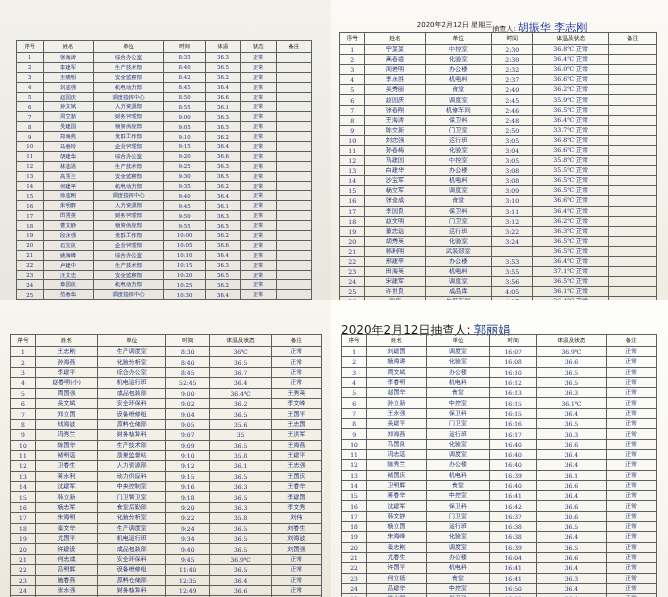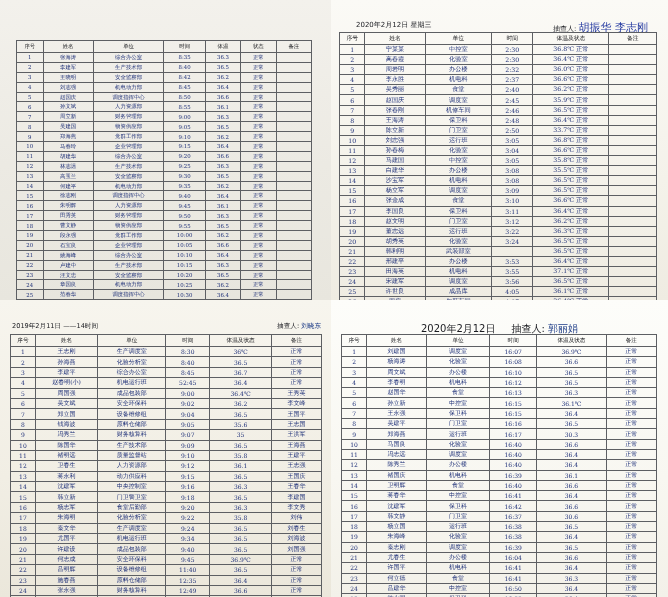--- a/index.html
+++ b/index.html
@@ -68,21 +68,21 @@
     font-family:"DejaVu Sans",sans-serif;
   }
   .s1 .tblwrap{position:absolute;left:16px;top:40px;width:296px;}
   .s1 table.grid th{font-size:5.4px;height:11px;}
   .s1 table.grid td{font-size:5.4px;height:8.9px;}
 
   
   .s2 .title{font-size:10px;margin-top:6px;}
   .s2 .meta{
     position:absolute;left:10px;top:20px;right:20px;
-    display:flex;justify-content:space-between;
+    display:flex;justify-content:center;
     font-size:7px;font-family:"DejaVu Sans",sans-serif;color:#1a1b20;margin-left:15px;
   }
   .s2 .tblwrap{position:absolute;left:8px;top:32px;width:318px;}
   .s2 table.grid th{font-size:5.8px;height:11px;}
   .s2 table.grid td{font-size:6.2px;height:9.1px;}
   .s2 .sig{font-family:"DejaVu Serif",serif;color:#2338a0;font-size:11px;}
 
   
   .s3 .title{font-size:9.5px;margin-top:8px;}
   .s3 .meta{
@@ -91,22 +91,22 @@
     font-size:6.6px;font-family:"DejaVu Sans",sans-serif;color:#1a1b20;
   }
   .s3 .tblwrap{position:absolute;left:10px;top:34px;width:312px;}
   .s3 table.grid th{font-size:5.6px;height:11px;}
   .s3 table.grid td{font-size:6px;height:9.4px;}
 
   
   .s4 .title{font-size:9.5px;margin-top:8px;}
   .s4 .meta{
     position:absolute;left:10px;top:22px;right:10px;
-    display:flex;justify-content:center;
-    font-size:10px;font-family:"DejaVu Sans",sans-serif;color:#1a1b20;gap:16px;
+    display:flex;justify-content:flex-start;
+    font-size:12px;font-family:"DejaVu Sans",sans-serif;color:#1a1b20;
   }
   .s4 .tblwrap{position:absolute;left:10px;top:34px;width:316px;}
   .s4 table.grid th{font-size:5.6px;height:11px;}
   .s4 table.grid td{font-size:6px;height:9.3px;}
 </style>
 </head>
 <body>
 
 <div id="grid">
 
@@ -616,27 +616,20 @@
               <td></td>
             </tr>
           </tbody>
       </table>
     </div>
   </div>
 
   <div class="sheet s3">
     <div class="paper p3"></div>
     <div class="title">关于疫情体温抽查统计</div>
-    <div class="meta">
-      <span class="seg">2019年2月11日 ——14时间</span>
-      <span class="seg">
-        <span>抽查人:</span>
-        <span class="hand">刘晓东</span>
-      </span>
-    </div>
     <div class="tblwrap">
       <table class="grid">
         <colgroup>
           <col style="width:8%">
             <col style="width:20%">
             <col style="width:22%">
           <col style="width:14%">
             <col style="width:20%">
             <col style="width:16%">
         </colgroup>

